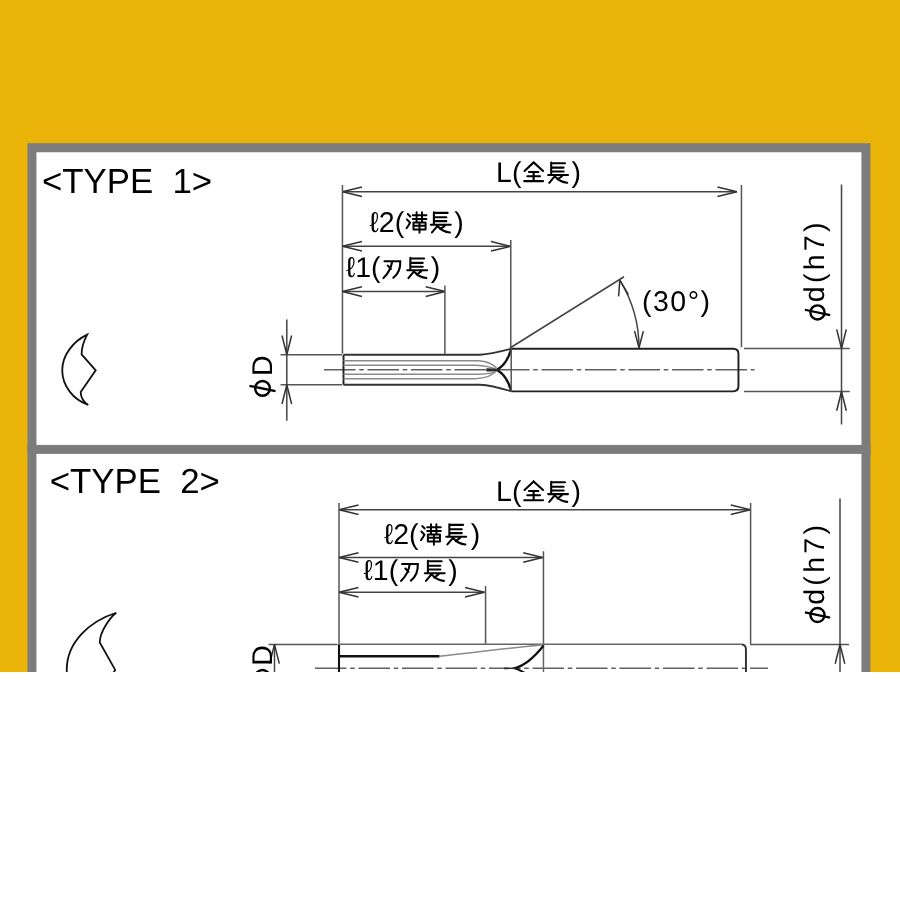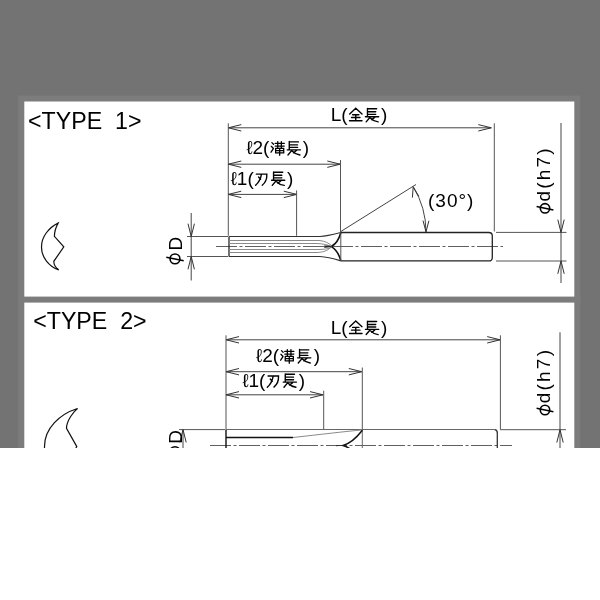--- a/index.html
+++ b/index.html
@@ -1,16 +1,16 @@
 <!DOCTYPE html>
 <html><head>
 <meta charset="utf-8">
 <style>
   html,body{margin:0;padding:0;background:#ffffff;}
-  #stage{position:relative;width:600px;height:448px;background:#737373;overflow:hidden;}
+  #stage{position:relative;width:600px;height:448px;background:#eab308;overflow:hidden;}
   svg{position:absolute;left:0;top:0;}
   text{font-family:"Liberation Sans",sans-serif;fill:#000;}
 </style>
 </head>
 <body>
 <div id="stage">
 <svg width="600" height="600" viewBox="0 0 600 600">
 <defs>
 
   <g id="k-zen" fill="none" stroke="#000" stroke-width="1.5" stroke-linecap="round">

